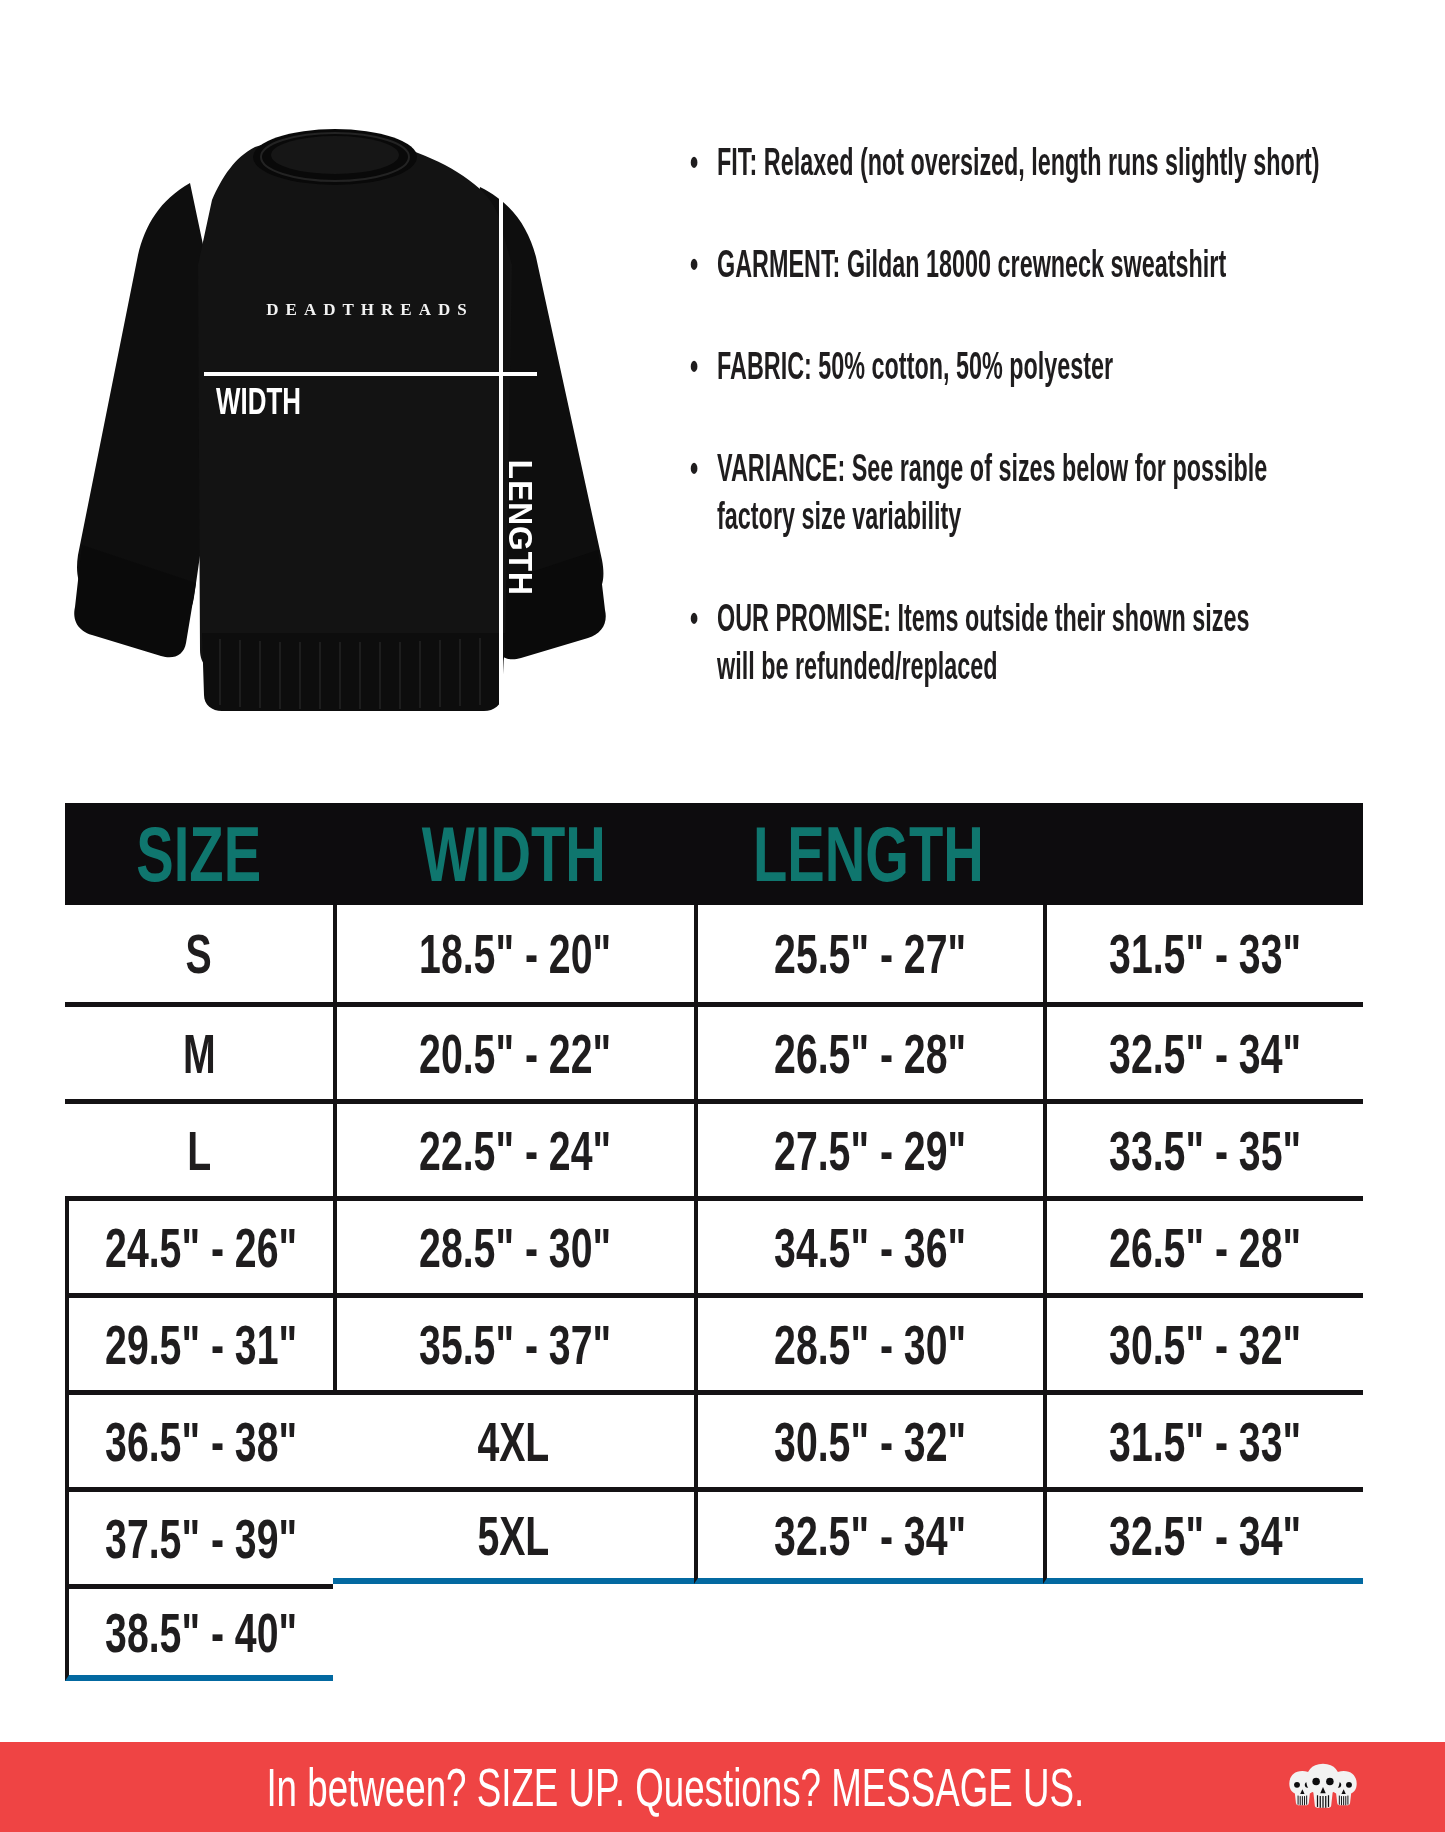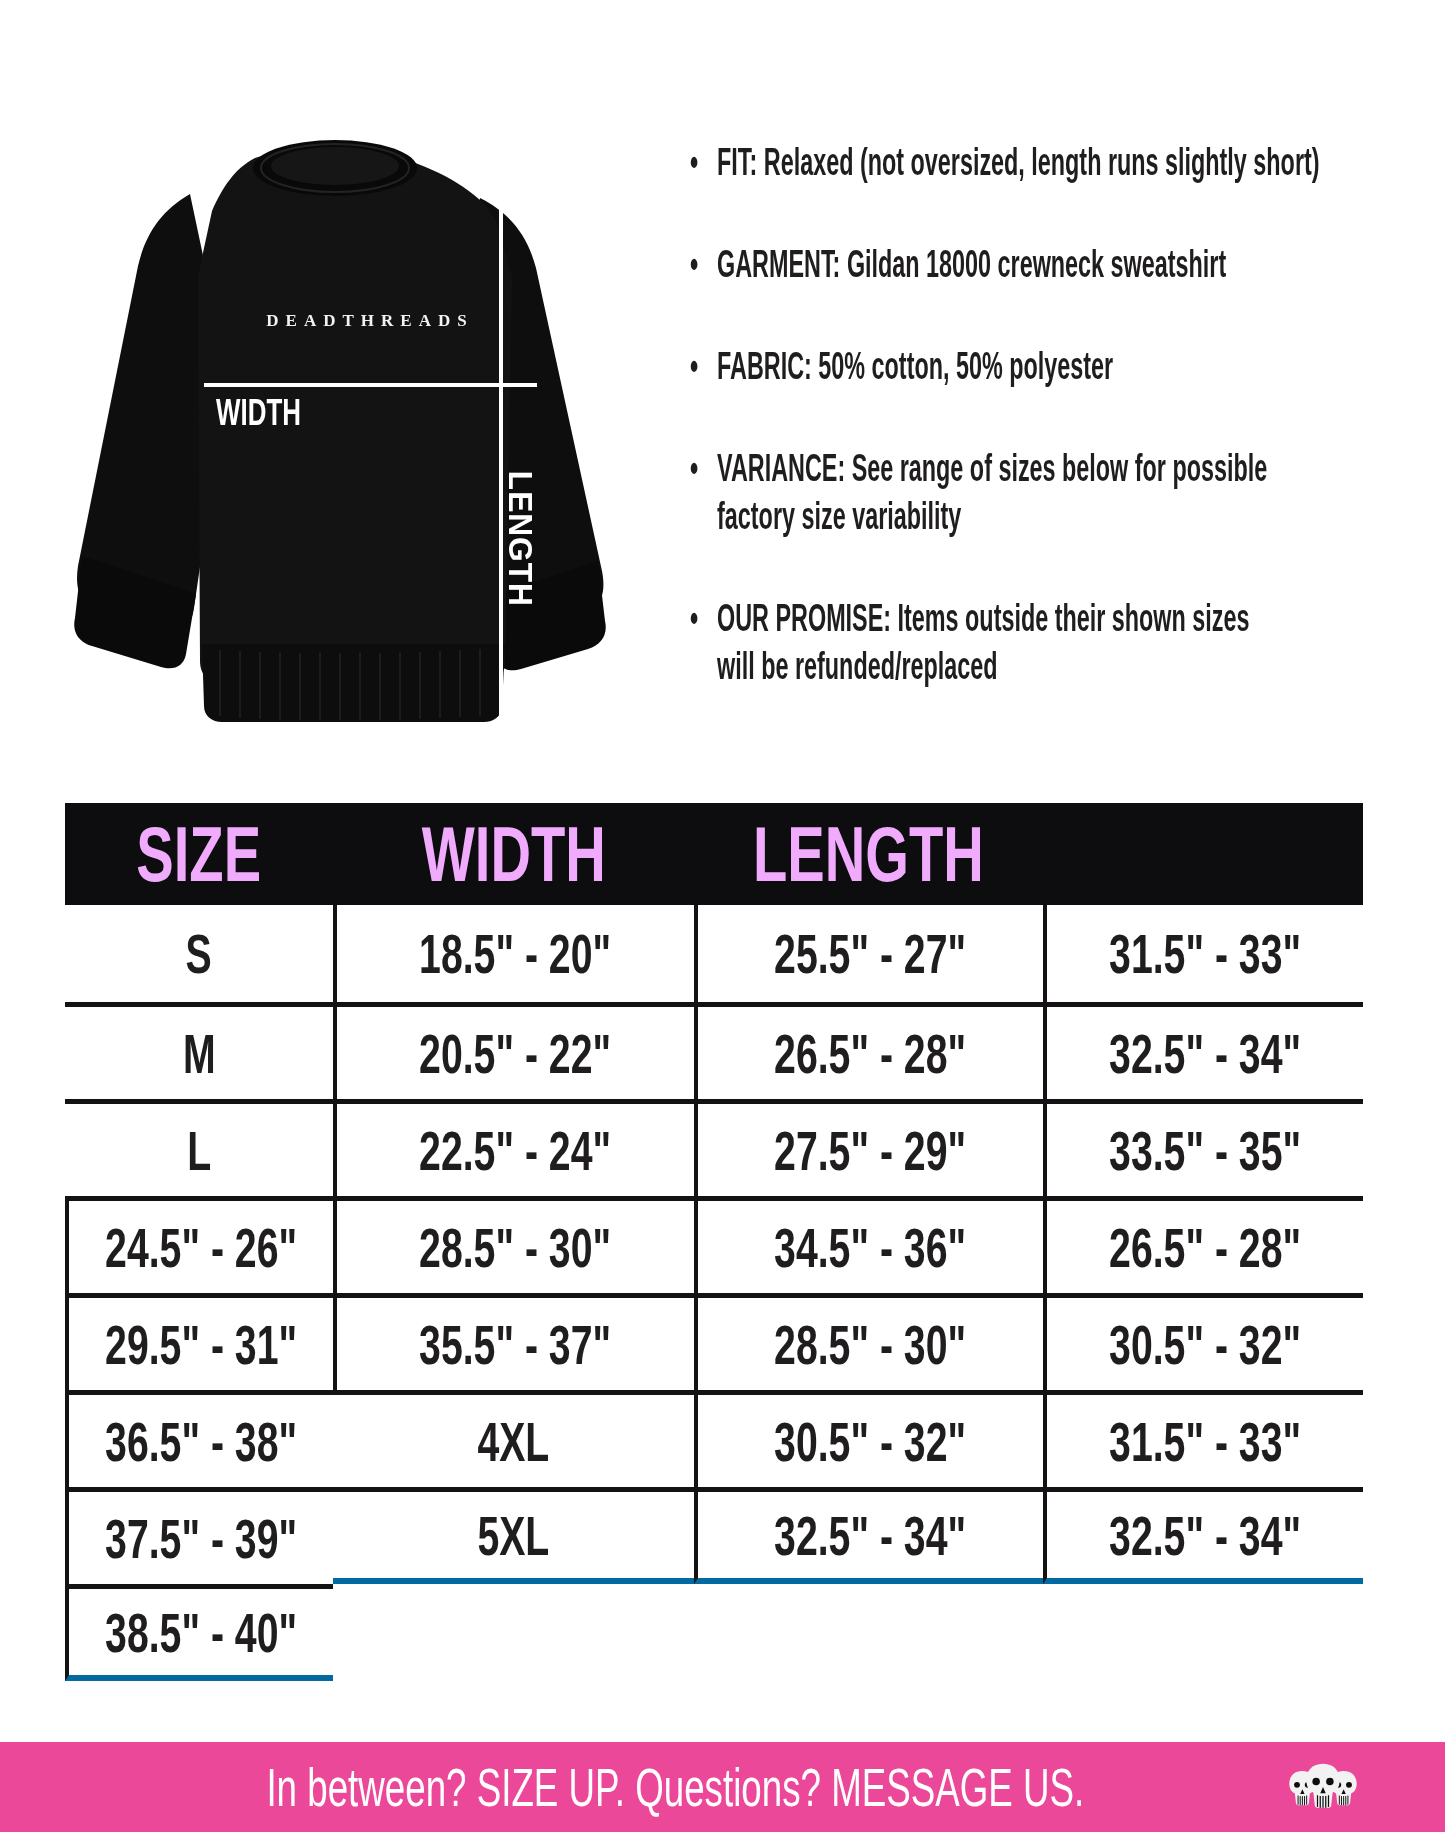--- a/index.html
+++ b/index.html
@@ -3,21 +3,21 @@
 <meta charset="utf-8">
 <style>
   html,body{margin:0;padding:0;background:#fff;}
   .page{position:relative;width:1445px;height:1832px;background:#ffffff;overflow:hidden;
         font-family:"Liberation Sans",sans-serif;color:#1f1d1e;}
 
   
   .cn{display:inline-block;transform:scaleX(0.70);transform-origin:center center;white-space:nowrap;font-weight:bold;}
 
   
-  .garment{position:absolute;left:50px;top:116px;width:610px;height:610px;}
+  .garment{position:absolute;left:50px;top:105px;width:610px;height:610px;}
   .garment svg{position:absolute;left:0;top:0;}
   .brand{position:absolute;left:215px;top:195px;width:210px;text-align:center;
          font-family:"Liberation Serif",serif;font-weight:bold;font-size:17px;
          letter-spacing:7px;color:#f2f2f2;}
   .wline{position:absolute;left:154px;top:267px;width:333px;height:4px;background:#fff;}
   .lline{position:absolute;left:449px;top:85px;width:4px;height:517px;background:#fff;}
   .wlabel{position:absolute;left:166px;top:276px;color:#fff;font-size:36px;}
   .wlabel .cn{transform-origin:left top;transform:scaleX(0.72);}
   .llabel{position:absolute;left:451px;top:352px;color:#fff;font-size:33px;font-weight:bold;
           writing-mode:vertical-rl;letter-spacing:1px;transform:scaleY(0.96);}
@@ -26,30 +26,30 @@
   .bullets{position:absolute;left:690px;top:138px;width:1160px;margin:0;padding:0;
            list-style:none;transform:scaleX(0.615);transform-origin:left top;
            font-size:38px;font-weight:bold;line-height:48px;}
   .bullets li{position:relative;padding-left:44px;margin-bottom:54px;}
   .bullets li .dot{position:absolute;left:0;top:0;}
   .bullets li .ln{display:block;white-space:nowrap;}
 
   
   .thead{position:absolute;left:65px;top:803px;width:1298px;height:102px;background:#0d0c0e;
          display:grid;grid-template-columns:268px 361px 349px 320px;align-items:center;}
-  .thead .hc{text-align:center;color:#f0abfc;font-size:78px;line-height:102px;}
+  .thead .hc{text-align:center;color:#0f766e;font-size:78px;line-height:102px;}
   .tbody{position:absolute;left:65px;top:905px;width:1298px;
          display:grid;grid-template-columns:268px 361px 349px 320px;grid-auto-rows:97px;}
   .tbody .c{display:flex;align-items:center;justify-content:center;font-size:56px;background:#fff;}
   .tbody .c.vline{border-left:4px solid #141214;}
   .tbody .c.hline{border-top:5px solid #141214;}
   .tbody .c.bline{border-bottom:6px solid #0369a1;}
 
   
-  .footer{position:absolute;left:0;top:1742px;width:1445px;height:90px;background:#ec4899;
+  .footer{position:absolute;left:0;top:1742px;width:1445px;height:90px;background:#ef4444;
           display:flex;align-items:center;justify-content:center;}
   .footer .msg{color:#ffffff;font-size:54px;transform:scaleX(0.68);margin-right:95px;}
   .skulls{position:absolute;right:80px;top:12px;}
 </style>
 </head>
 <body>
 
 <div class="page">
 
   <div class="garment">

